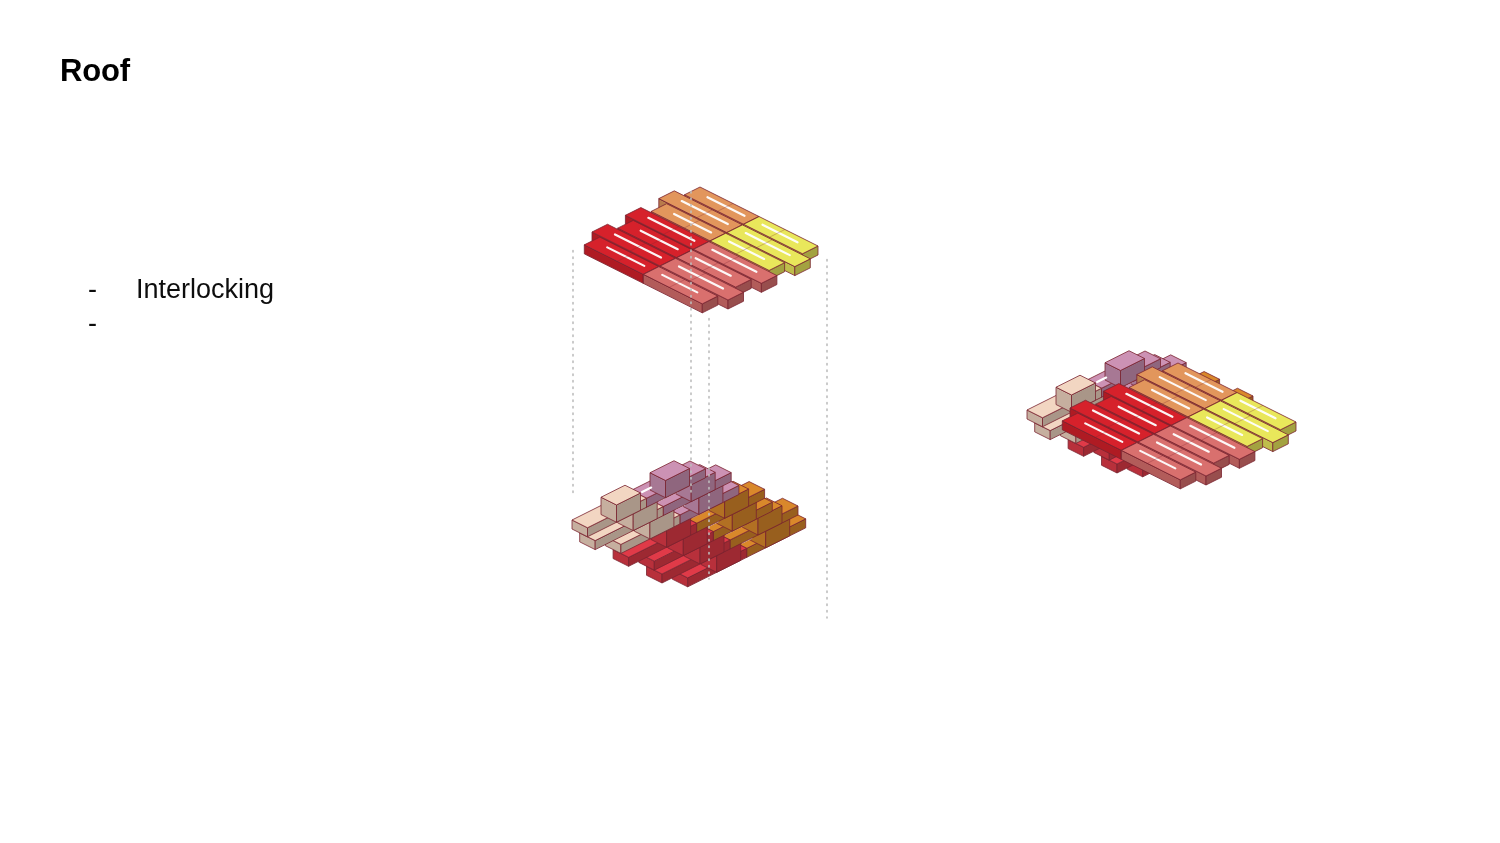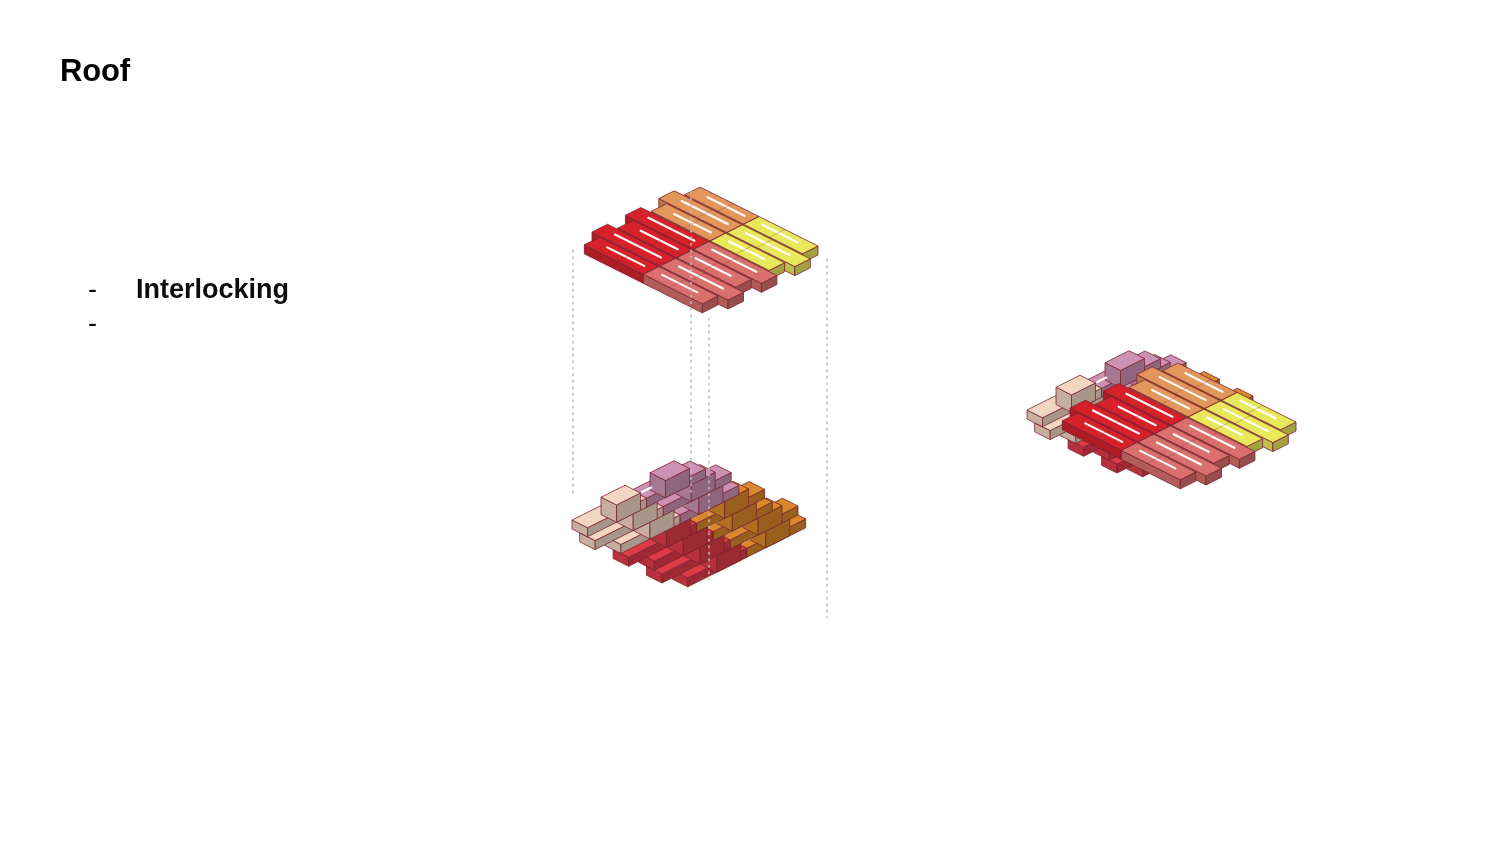--- a/index.html
+++ b/index.html
@@ -47,21 +47,21 @@
     font-size: 27px;
     line-height: 34px;
     color: #0d0d0d;
     white-space: nowrap;
   }
   .bullet-marker {
     width: 48px;
     flex: 0 0 48px;
     font-size: 27px;
   }
-  .bullet-text { flex: 0 1 auto; font-weight: bold; }
+  .bullet-text { flex: 0 1 auto; }
 
   #diagram-area {
     position: absolute;
     left: 0;
     top: 0;
     width: 1500px;
     height: 843px;
     pointer-events: none;
   }
   #diagram-area svg { display: block; }

